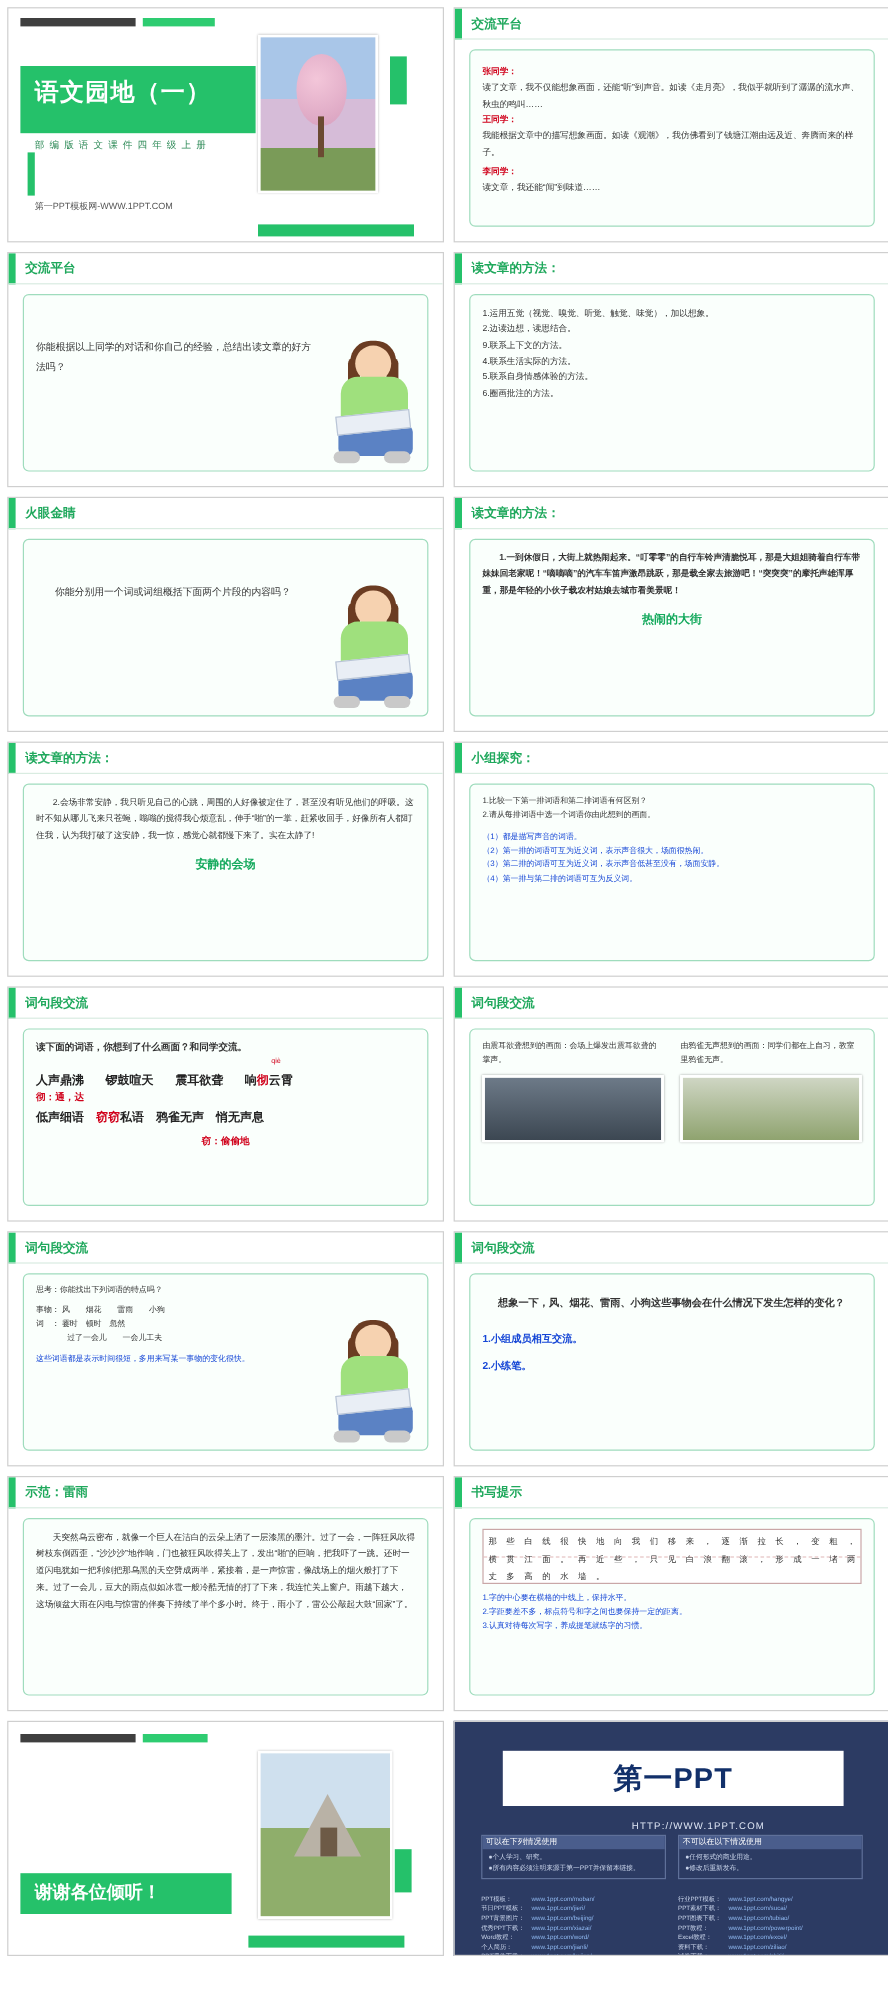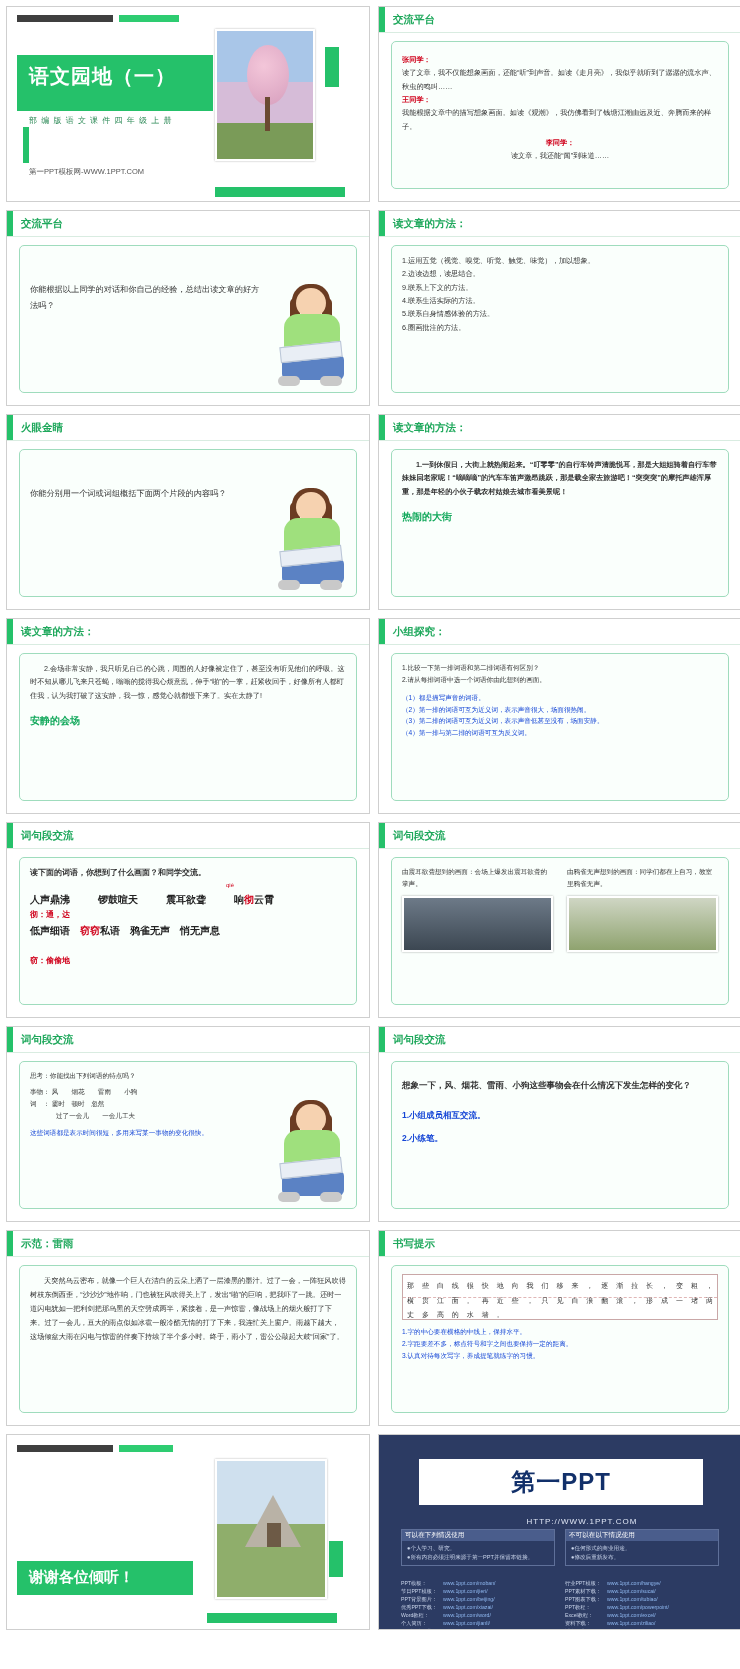--- a/index.html
+++ b/index.html
@@ -84,21 +84,21 @@
   .girl .head { position: absolute; left: 20px; top: 2px; width: 30px; height: 30px; border-radius: 50%; background: #f6d2b0; }
   .girl .hair { position: absolute; left: 16px; top: -2px; width: 38px; height: 24px; border-radius: 19px 19px 8px 8px; background: #6b3c22; }
   .girl .hair2 { position: absolute; left: 14px; top: 12px; width: 10px; height: 26px; border-radius: 6px; background: #6b3c22; }
   .girl .hair3 { position: absolute; left: 46px; top: 12px; width: 10px; height: 26px; border-radius: 6px; background: #6b3c22; }
   .girl .body { position: absolute; left: 8px; top: 28px; width: 56px; height: 44px; border-radius: 14px 14px 6px 6px; background: #9fe07d; }
   .girl .legs { position: absolute; left: 6px; top: 68px; width: 62px; height: 26px; border-radius: 6px; background: #5b82c4; }
   .girl .book { position: absolute; left: 4px; top: 58px; width: 62px; height: 16px; background: #e9eef5; border: 1px solid #b9c5d6; transform: rotate(-6deg); }
   .girl .shoe1 { position: absolute; left: 2px; top: 90px; width: 22px; height: 10px; border-radius: 5px; background: #c9c9c9; }
   .girl .shoe2 { position: absolute; left: 44px; top: 90px; width: 22px; height: 10px; border-radius: 5px; background: #c9c9c9; }
 
-  .centerline { }
+  .centerline { text-align: center; }
   .photo-box { background: #ccd4dc; border: 2px solid #fff; box-shadow: 0 0 2px rgba(0,0,0,.35); }
 
   
   .tianzi {
     position: relative; border: 1px solid #c9a7a7; background: #fff; height: 42px; margin-bottom: 4px;
     display: flex; align-items: center; padding-left: 4px;
   }
   .tianzi .ruled { position: absolute; left: 0; right: 0; top: 50%; border-top: 1px dashed #e0b6b6; }
   .tianzi .hw { font-size: 7px; color: #333; letter-spacing: 3px; line-height: 2.1; position: relative; z-index: 2; }
 
@@ -163,21 +163,21 @@
     </div>
     <div class="panel">
       <div class="txt" style="margin-top:3px;">
         <span class="red bold">张同学：</span>
         <div>读了文章，我不仅能想象画面，还能“听”到声音。如读《走月亮》，我似乎就听到了潺潺的流水声、秋虫的鸣叫……</div>
       </div>
       <div class="txt">
         <span class="red bold">王同学：</span>
         <div>我能根据文章中的描写想象画面。如读《观潮》，我仿佛看到了钱塘江潮由远及近、奔腾而来的样子。</div>
       </div>
-      <div class="txt" style="margin-top:3px;text-align:center;">
+      <div class="txt" style="margin-top:3px;">
         <span class="red bold">李同学：</span>
         <div>读文章，我还能“闻”到味道……</div>
       </div>
     </div>
   </div>
 
   <div class="slide">
     <div class="hd">
       <div class="accent"></div>
       <div class="t">交流平台</div>
@@ -215,21 +215,21 @@
     </div>
   </div>
 
   <div class="slide">
     <div class="hd">
       <div class="accent"></div>
       <div class="t">火眼金睛</div>
       <div class="line"></div>
     </div>
     <div class="panel">
-      <div class="txt big" style="width:228px;padding-top:28px;">你能分别用一个词或词组概括下面两个片段的内容吗？</div>
+      <div class="txt big" style="width:228px;padding-top:28px;text-align:center;">你能分别用一个词或词组概括下面两个片段的内容吗？</div>
       <div class="girl">
         <div class="hair"></div>
         <div class="hair2"></div>
         <div class="hair3"></div>
         <div class="head"></div>
         <div class="body"></div>
         <div class="legs"></div>
         <div class="book"></div>
         <div class="shoe1"></div>
         <div class="shoe2"></div>
@@ -280,35 +280,35 @@
   <div class="slide">
     <div class="hd">
       <div class="accent"></div>
       <div class="t">词句段交流</div>
       <div class="line"></div>
     </div>
     <div class="panel">
       <div class="txt bold" style="font-size:8px;">读下面的词语，你想到了什么画面？和同学交流。</div>
       <div style="position:relative;margin-top:12px;">
         <div style="position:absolute;left:196px;top:-11px;font-size:6px;" class="red">qiè</div>
-        <div style="display:flex;gap:28px;font-size:10px;font-weight:bold;">
+        <div style="display:flex;gap:18px;font-size:10px;font-weight:bold;">
           <span>人声鼎沸</span>
           <span>锣鼓喧天</span>
           <span>震耳欲聋</span>
           <span>响<span class="red">彻</span>云霄</span>
         </div>
       </div>
       <div class="red bold" style="font-size:8px;margin-top:2px;text-align:left;padding-right:6px;">彻：通，达</div>
       <div style="display:flex;gap:10px;font-size:10px;font-weight:bold;margin-top:4px;">
         <span>低声细语</span>
         <span><span class="red">窃窃</span>私语</span>
         <span>鸦雀无声</span>
         <span>悄无声息</span>
       </div>
-      <div class="red bold centerline" style="font-size:8px;margin-top:17px;">窃：偷偷地</div>
+      <div class="red bold centerline" style="font-size:8px;margin-top:7px;">窃：偷偷地</div>
     </div>
   </div>
 
   <div class="slide">
     <div class="hd">
       <div class="accent"></div>
       <div class="t">词句段交流</div>
       <div class="line"></div>
     </div>
     <div class="panel">
@@ -361,21 +361,21 @@
     </div>
   </div>
 
   <div class="slide">
     <div class="hd">
       <div class="accent"></div>
       <div class="t">词句段交流</div>
       <div class="line"></div>
     </div>
     <div class="panel">
-      <div class="txt bold" style="font-size:8.5px;padding-top:8px;">想象一下，风、烟花、雷雨、小狗这些事物会在什么情况下发生怎样的变化？</div>
+      <div class="txt bold" style="font-size:8.5px;padding-top:8px;margin-left:13px;">想象一下，风、烟花、雷雨、小狗这些事物会在什么情况下发生怎样的变化？</div>
       <div class="txt bold blue" style="font-size:8.5px;margin-top:14px;">1.小组成员相互交流。</div>
       <div class="txt bold blue" style="font-size:8.5px;margin-top:8px;">2.小练笔。</div>
     </div>
   </div>
 
   <div class="slide">
     <div class="hd">
       <div class="accent"></div>
       <div class="t">示范：雷雨</div>
       <div class="line"></div>

